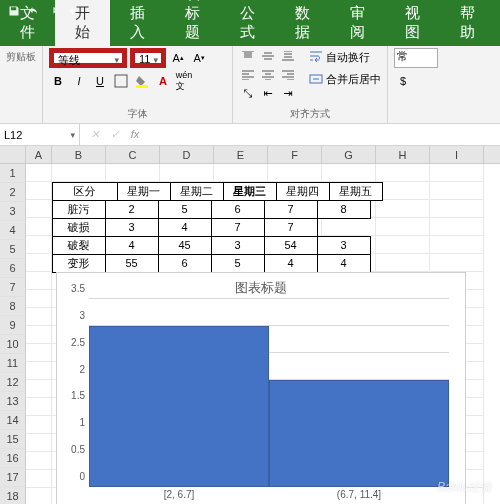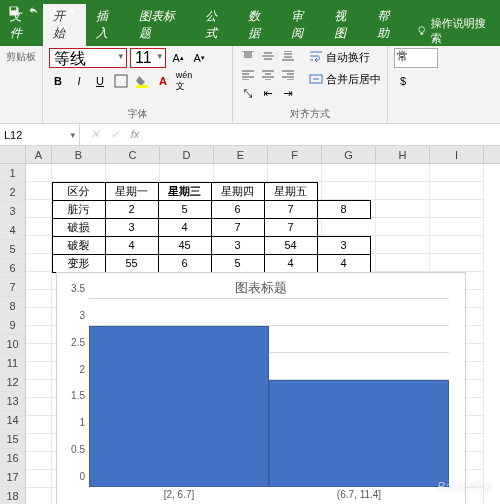--- a/index.html
+++ b/index.html
@@ -3,37 +3,37 @@
   <meta charset="utf-8">
   <style>
     * { box-sizing: border-box; margin: 0; padding: 0; }
     body { font-family: "Microsoft YaHei", sans-serif; font-size: 11px; background: #fff; width: 500px; height: 504px; overflow: hidden; position: relative; }
     
     .titlebar { background: #2b7d2b; height: 22px; display: flex; align-items: center; padding: 0 6px; color: #fff; }
     .tb-btn { width: 16px; height: 16px; display: flex; align-items: center; justify-content: center; margin-right: 4px; opacity: 0.9; }
     .tb-btn svg { width: 12px; height: 12px; fill: #fff; }
     
     .tabs { background: #2b7d2b; display: flex; height: 24px; align-items: flex-end; }
-    .tab { padding: 4px 10px; color: #fff; font-size: 12px; cursor: pointer; font-style: italic; }
+    .tab { padding: 4px 20px; color: #fff; font-size: 15px; cursor: pointer; }
     .tab.active { background: #f3f3f3; color: #333; }
     .tab.file { color: #fff; }
     .tell-me { display: flex; align-items: center; color: #fff; padding: 0 6px; font-size: 11px; }
     .tell-me svg { width: 12px; height: 12px; fill: #fff; margin-right: 3px; }
     
     .ribbon { background: #f3f3f3; border-bottom: 1px solid #d4d4d4; height: 78px; display: flex; }
     .ribbon-group { border-right: 1px solid #d4d4d4; padding: 2px 6px 0; display: flex; flex-direction: column; }
     .ribbon-group-body { flex: 1; display: flex; align-items: flex-start; gap: 4px; }
     .ribbon-group-label { text-align: center; font-size: 10px; color: #666; padding: 2px 0; }
     
     .paste-btn { display: flex; flex-direction: column; align-items: center; gap: 2px; padding: 2px; }
     .clipboard-icon { width: 24px; height: 28px; }
     .small-btns { display: flex; flex-direction: column; gap: 2px; margin-left: 2px; }
     .small-btn { width: 18px; height: 14px; }
     
-    .font-select { border: 1px solid #b91c1c; background: #fff; height: 20px; font-size: 16px; padding: 0 16px 0 4px; position: relative; }
+    .font-select { border: 5px solid #b91c1c; background: #fff; height: 20px; font-size: 11px; padding: 0 16px 0 4px; position: relative; }
     .font-select::after { content: "▾"; position: absolute; right: 3px; top: 2px; font-size: 9px; color: #666; }
     .font-row { display: flex; gap: 3px; margin-bottom: 4px; align-items: center; }
     .font-btn { width: 18px; height: 18px; display: flex; align-items: center; justify-content: center; font-size: 11px; }
     .font-col { display: flex; flex-direction: column; }
     
     .align-grid { display: grid; grid-template-columns: repeat(3, 18px); gap: 2px; }
     .align-btn { width: 18px; height: 16px; display: flex; align-items: center; justify-content: center; }
     .align-btn svg { width: 12px; height: 10px; }
     .align-col2 { display: flex; flex-direction: column; gap: 4px; margin-left: 8px; }
     .wrap-btn { display: flex; align-items: center; gap: 3px; font-size: 11px; height: 18px; }
@@ -273,22 +273,23 @@
         <div class="row-h">14</div>
         <div class="row-h">15</div>
         <div class="row-h">16</div>
         <div class="row-h">17</div>
         <div class="row-h">18</div>
       </div>
     <div class="cells" id="cells-container">
 
       <div class="data-table" id="data-table" style="left:26px">
           <div class="dt-row">
-            <div class="dt-cell" style="width: 54px;">区分</div>
+            <div class="dt-cell" style="width: 66px;">区分</div>
             <div class="dt-cell" style="width: 54px;">星期一</div>
+            <div class="dt-cell" style="width: 54px;">星期二</div>
             <div class="dt-cell" style="width: 54px; font-weight: bold;">星期三</div>
             <div class="dt-cell" style="width: 54px;">星期四</div>
             <div class="dt-cell" style="width: 54px;">星期五</div>
           </div>
           <div class="dt-row">
             <div class="dt-cell" style="width: 54px;">脏污</div>
             <div class="dt-cell" style="width: 54px;">2</div>
             <div class="dt-cell" style="width: 54px;">5</div>
             <div class="dt-cell" style="width: 54px;">6</div>
             <div class="dt-cell" style="width: 54px;">7</div>

